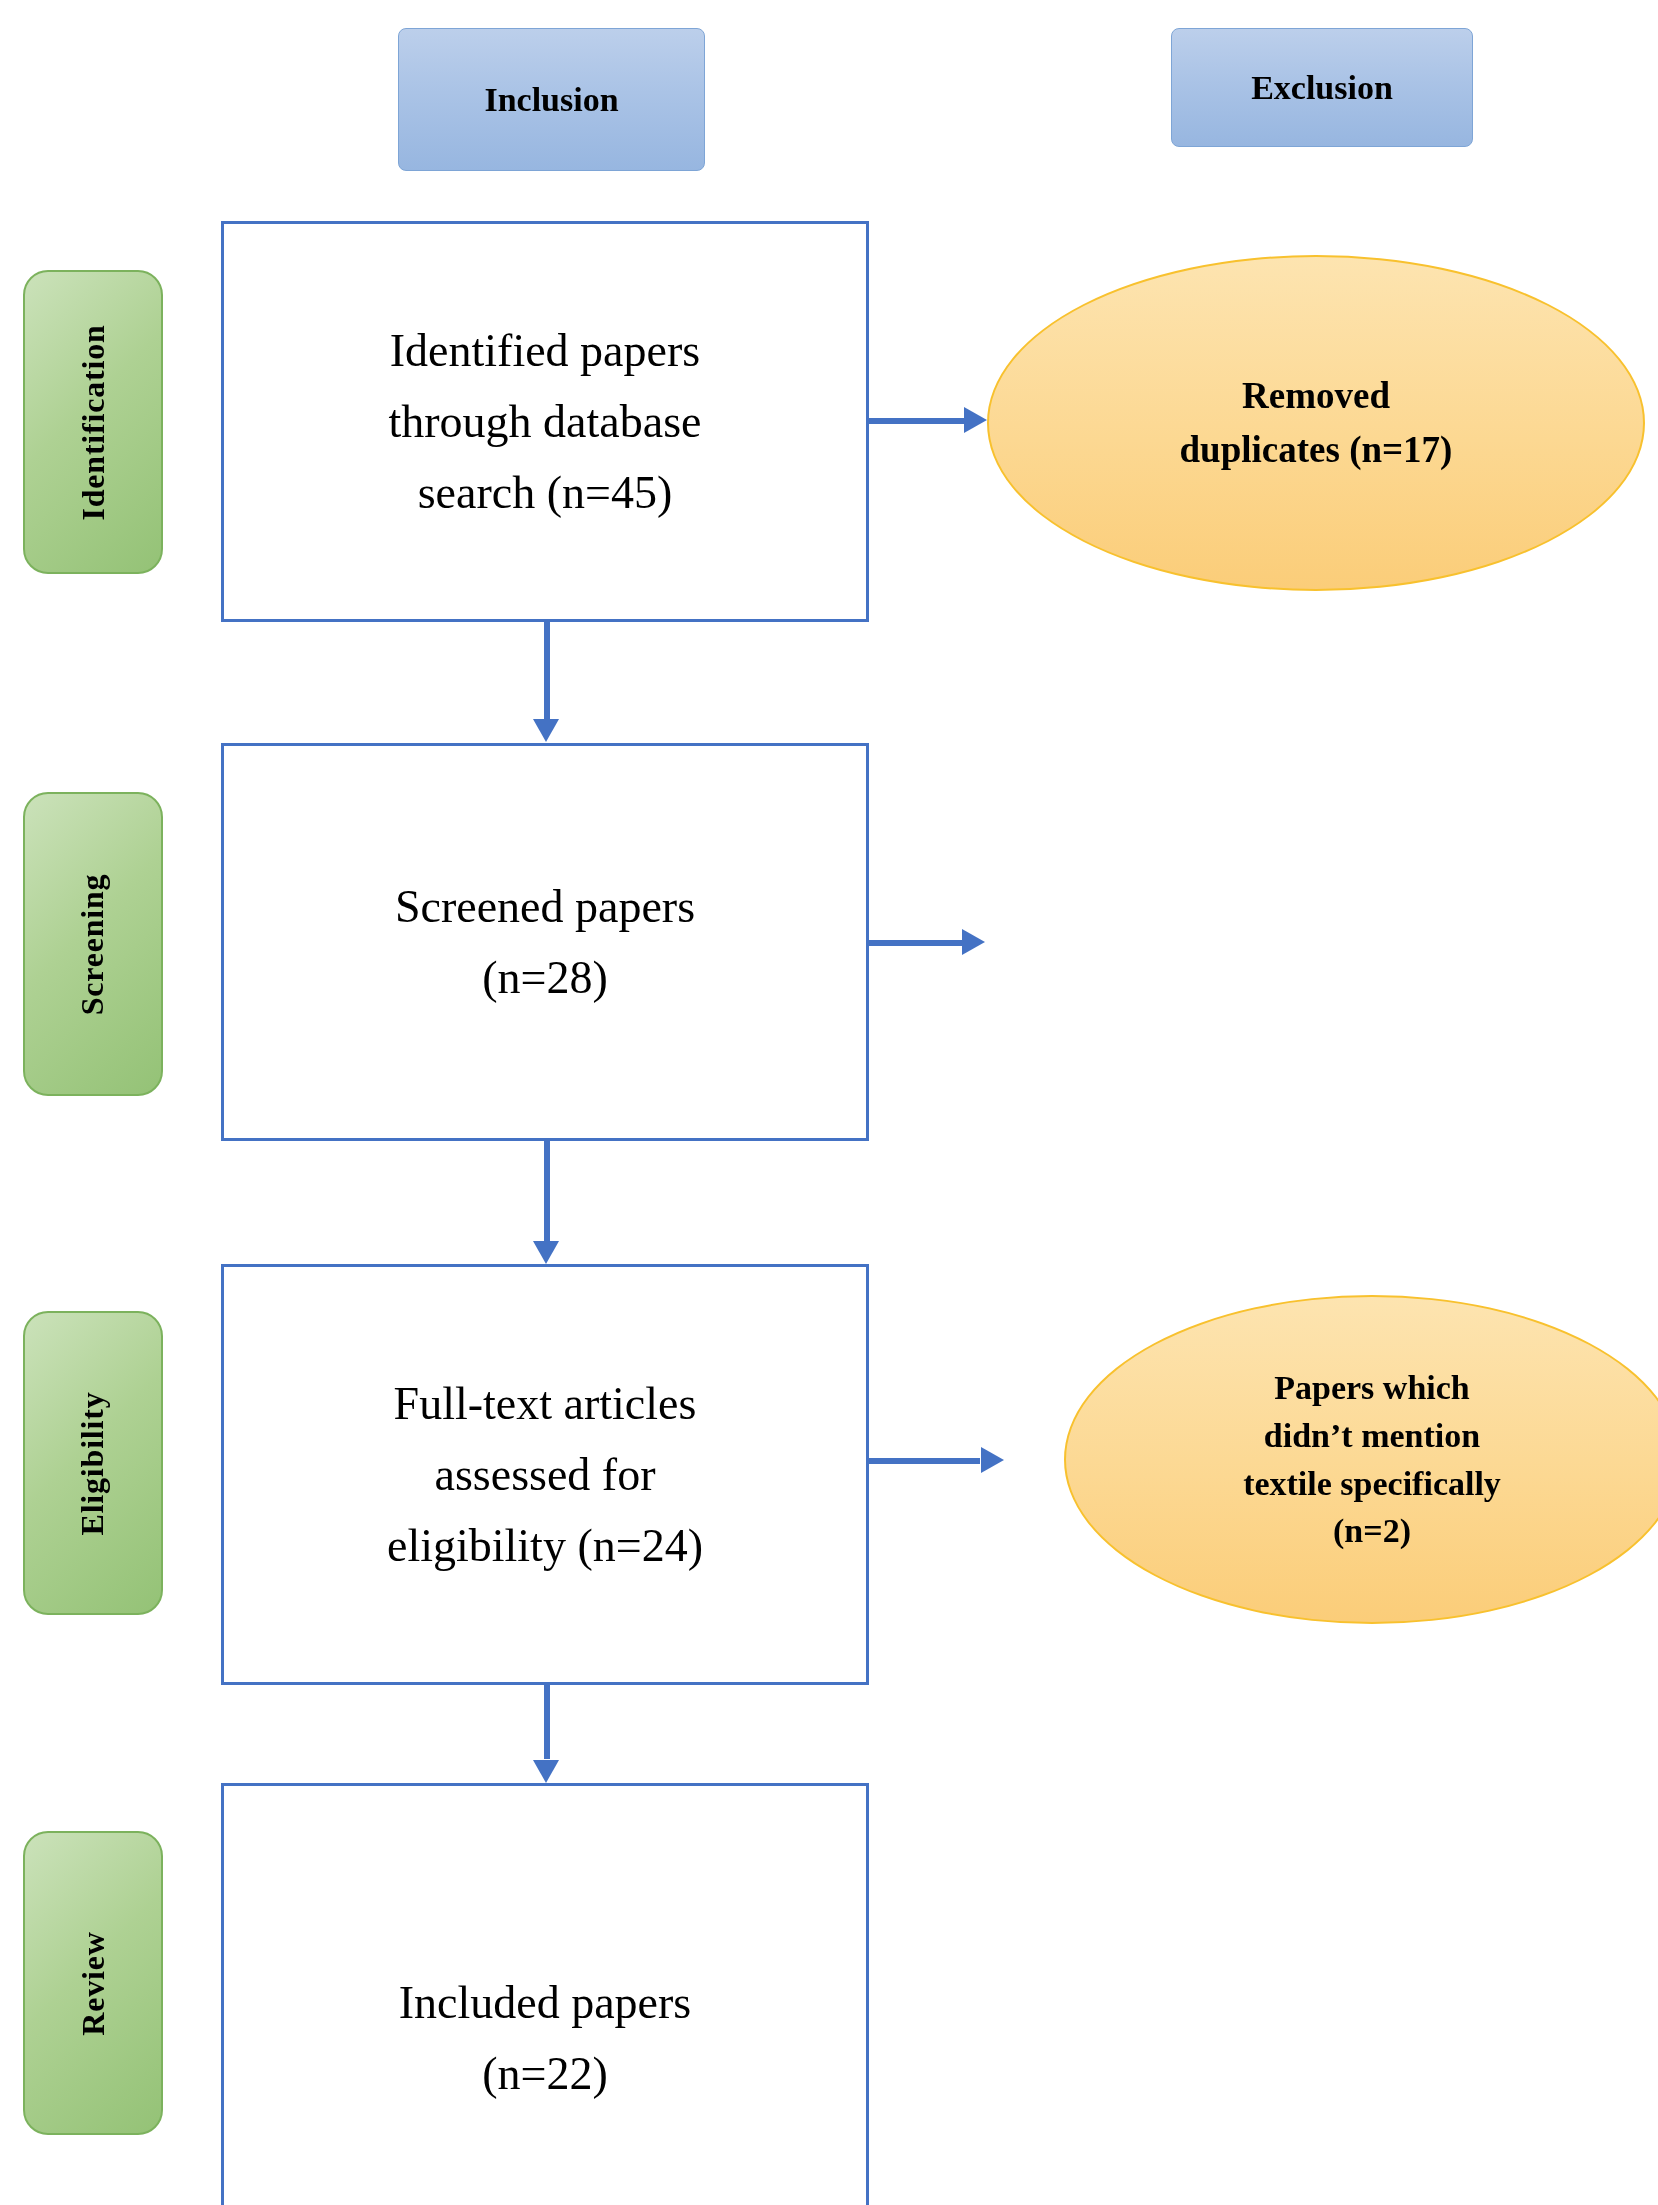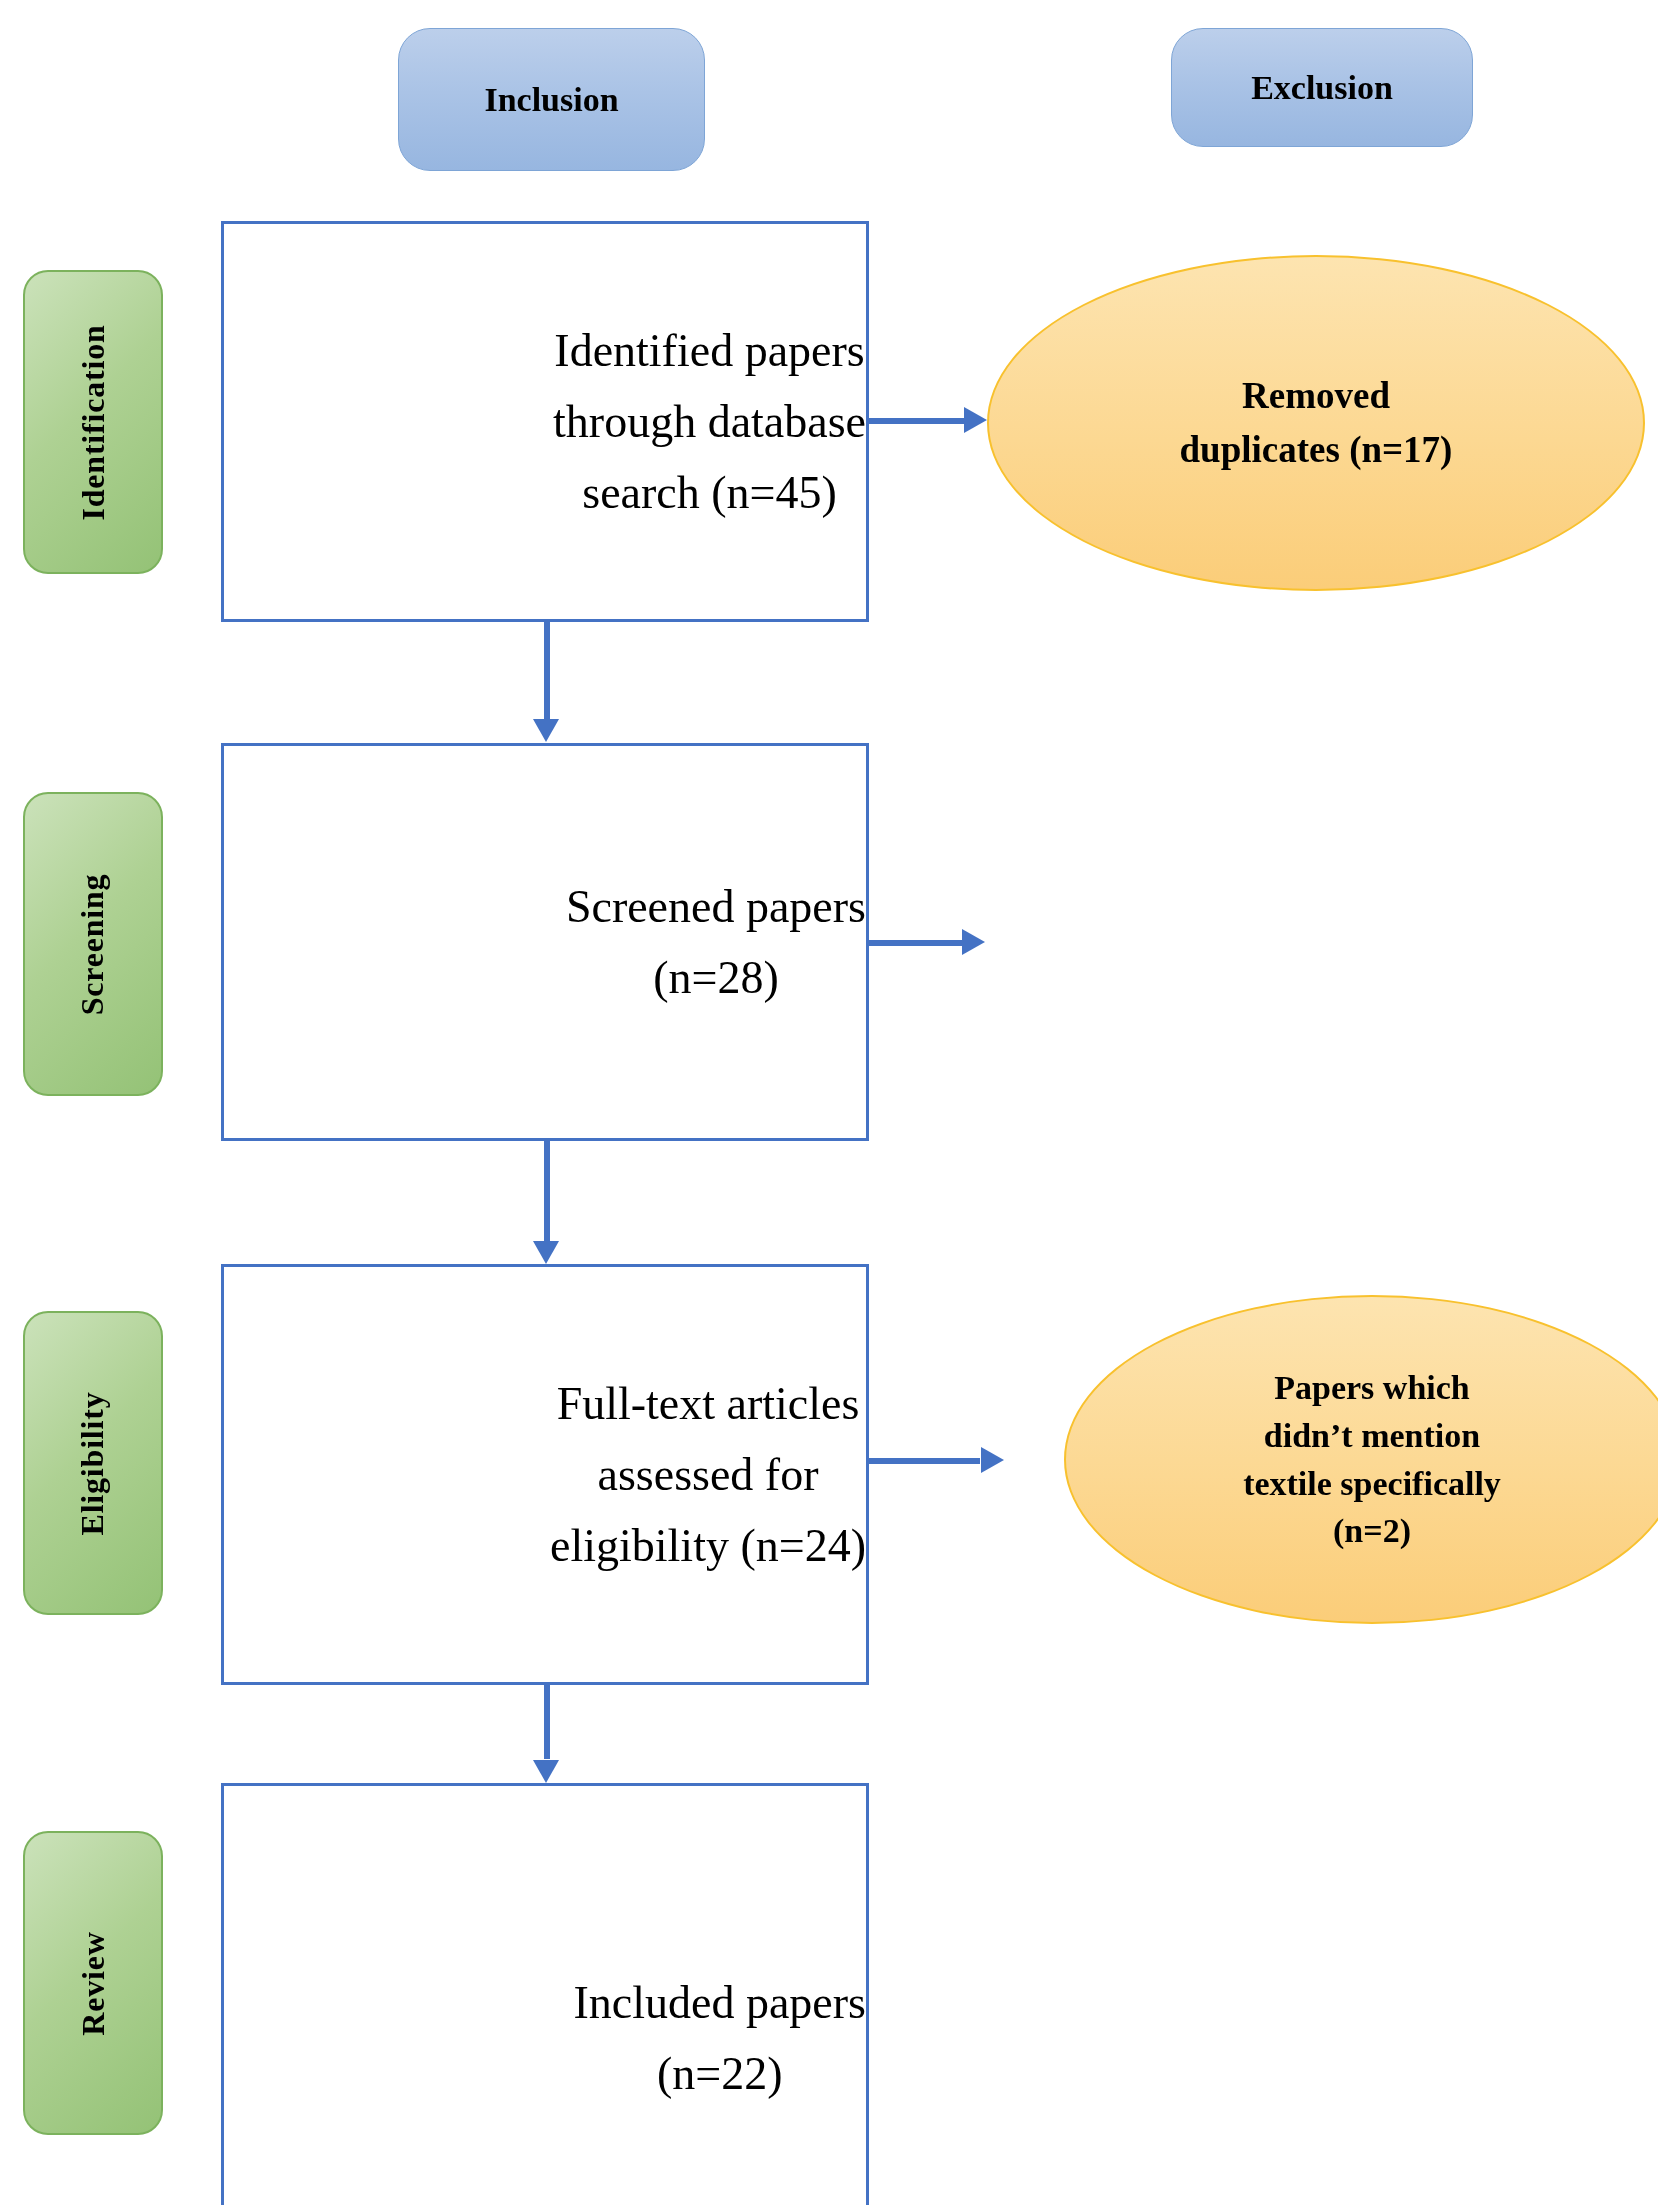--- a/index.html
+++ b/index.html
@@ -10,21 +10,21 @@
     background: #ffffff;
     font-family: "Liberation Serif", "DejaVu Serif", serif;
     color: #000000;
     overflow: hidden;
   }
   .abs { position: absolute; box-sizing: border-box; }
 
   
   .col-header {
     display: flex; align-items: center; justify-content: center;
-    border-radius: 32px;
+    border-radius: 8px;
     border: 1.7px solid #7ea5d6;
     background: linear-gradient(180deg, #bccfeb 0%, #aac3e6 45%, #97b6e0 100%);
     font-weight: bold; font-size: 34px;
   }
 
   
   .phase-box {
     display: flex; align-items: center; justify-content: center;
     border-radius: 25px;
     border: 2.5px solid #7cb25d;
@@ -32,21 +32,21 @@
   }
   .phase-box .vtext {
     transform: rotate(-90deg);
     white-space: nowrap;
     font-weight: bold; font-size: 32px;
     letter-spacing: 0.8px;
   }
 
   
   .flow-box {
-    display: flex; align-items: center; justify-content: flex-end;
+    display: flex; align-items: center; justify-content: center;
     border: 3.4px solid #4472c4;
     background: #ffffff;
     text-align: center;
     font-size: 46px; line-height: 1.55;
     white-space: pre-line;
   }
 
   
   .ellipse {
     display: flex; align-items: center; justify-content: center;

